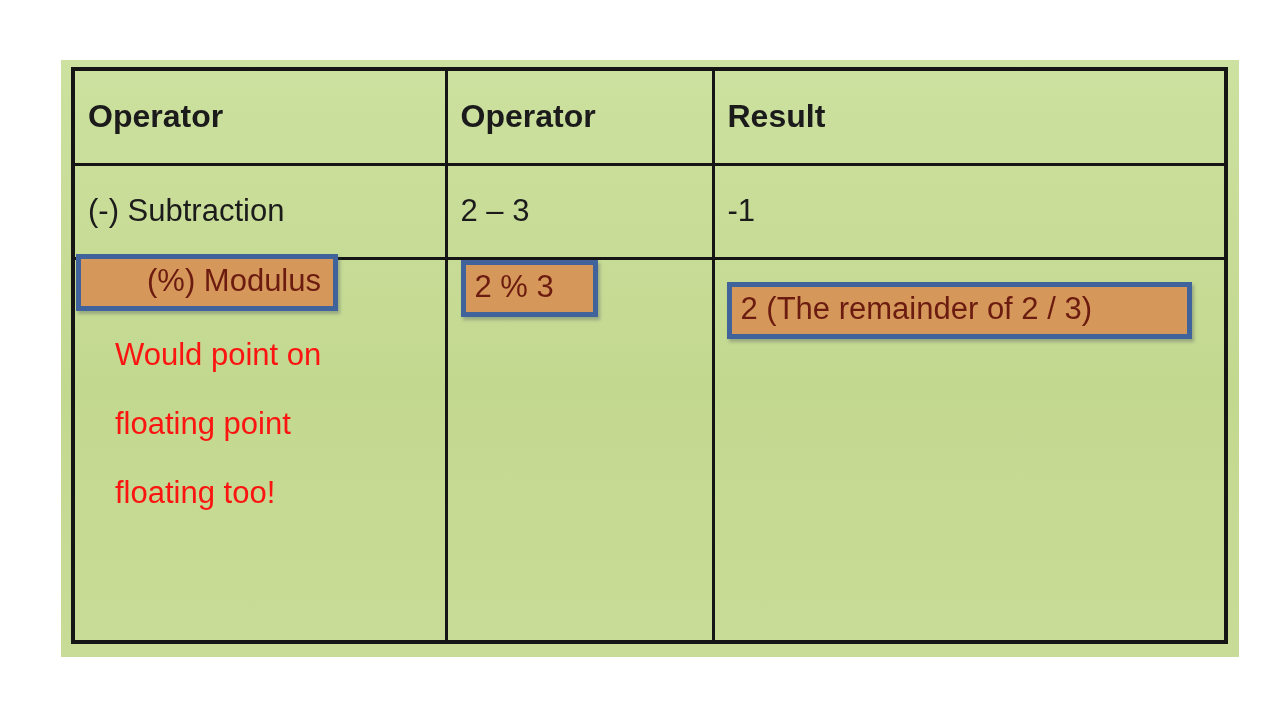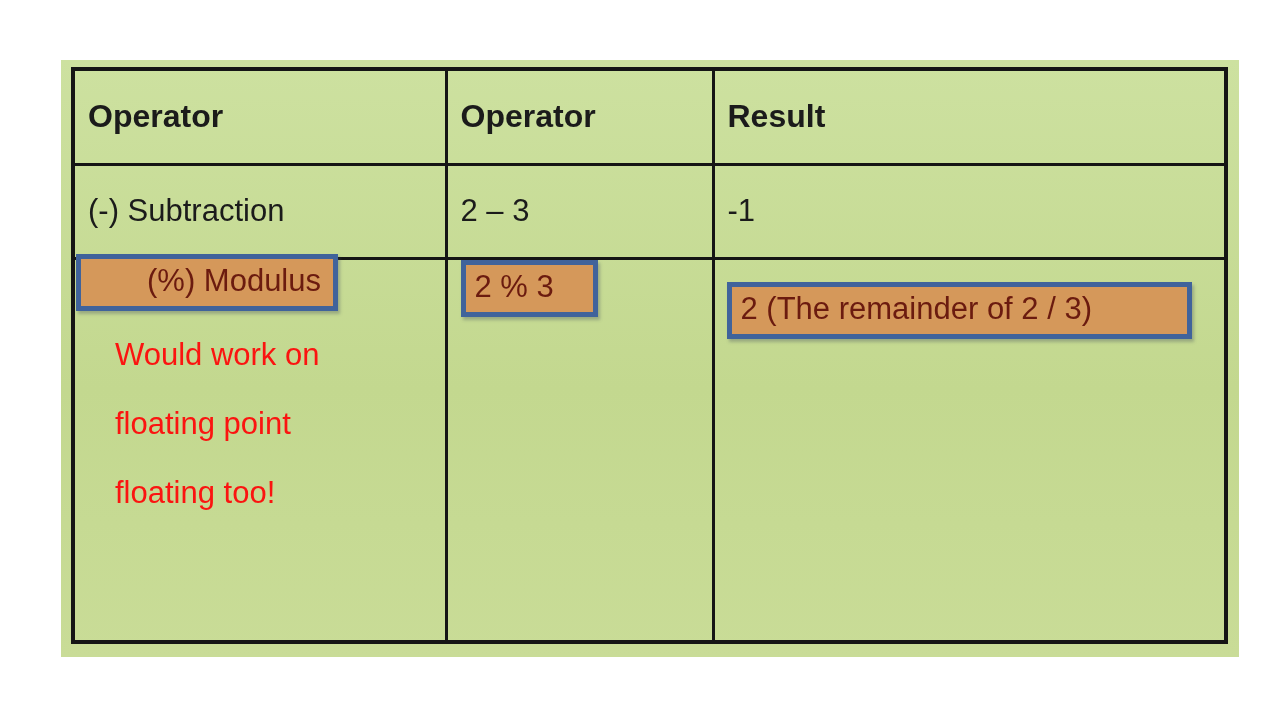--- a/index.html
+++ b/index.html
@@ -102,21 +102,21 @@
         <td>2 – 3</td>
         <td>-1</td>
       </tr>
 
 
 
       <tr class="r-last">
         <td>
           <span class="hl hl-mod-op">(%) Modulus</span>
           <div class="note">
-            <div>Would work on</div>
+            <div>Would point on</div>
             <div>floating point</div>
             <div>floating too!</div>
           </div>
         </td>
         <td>
           <span class="hl hl-mod-ex">2 % 3</span>
         </td>
         <td>
           <span class="hl hl-mod-res">2 (The remainder of 2 / 3)</span>
         </td>

